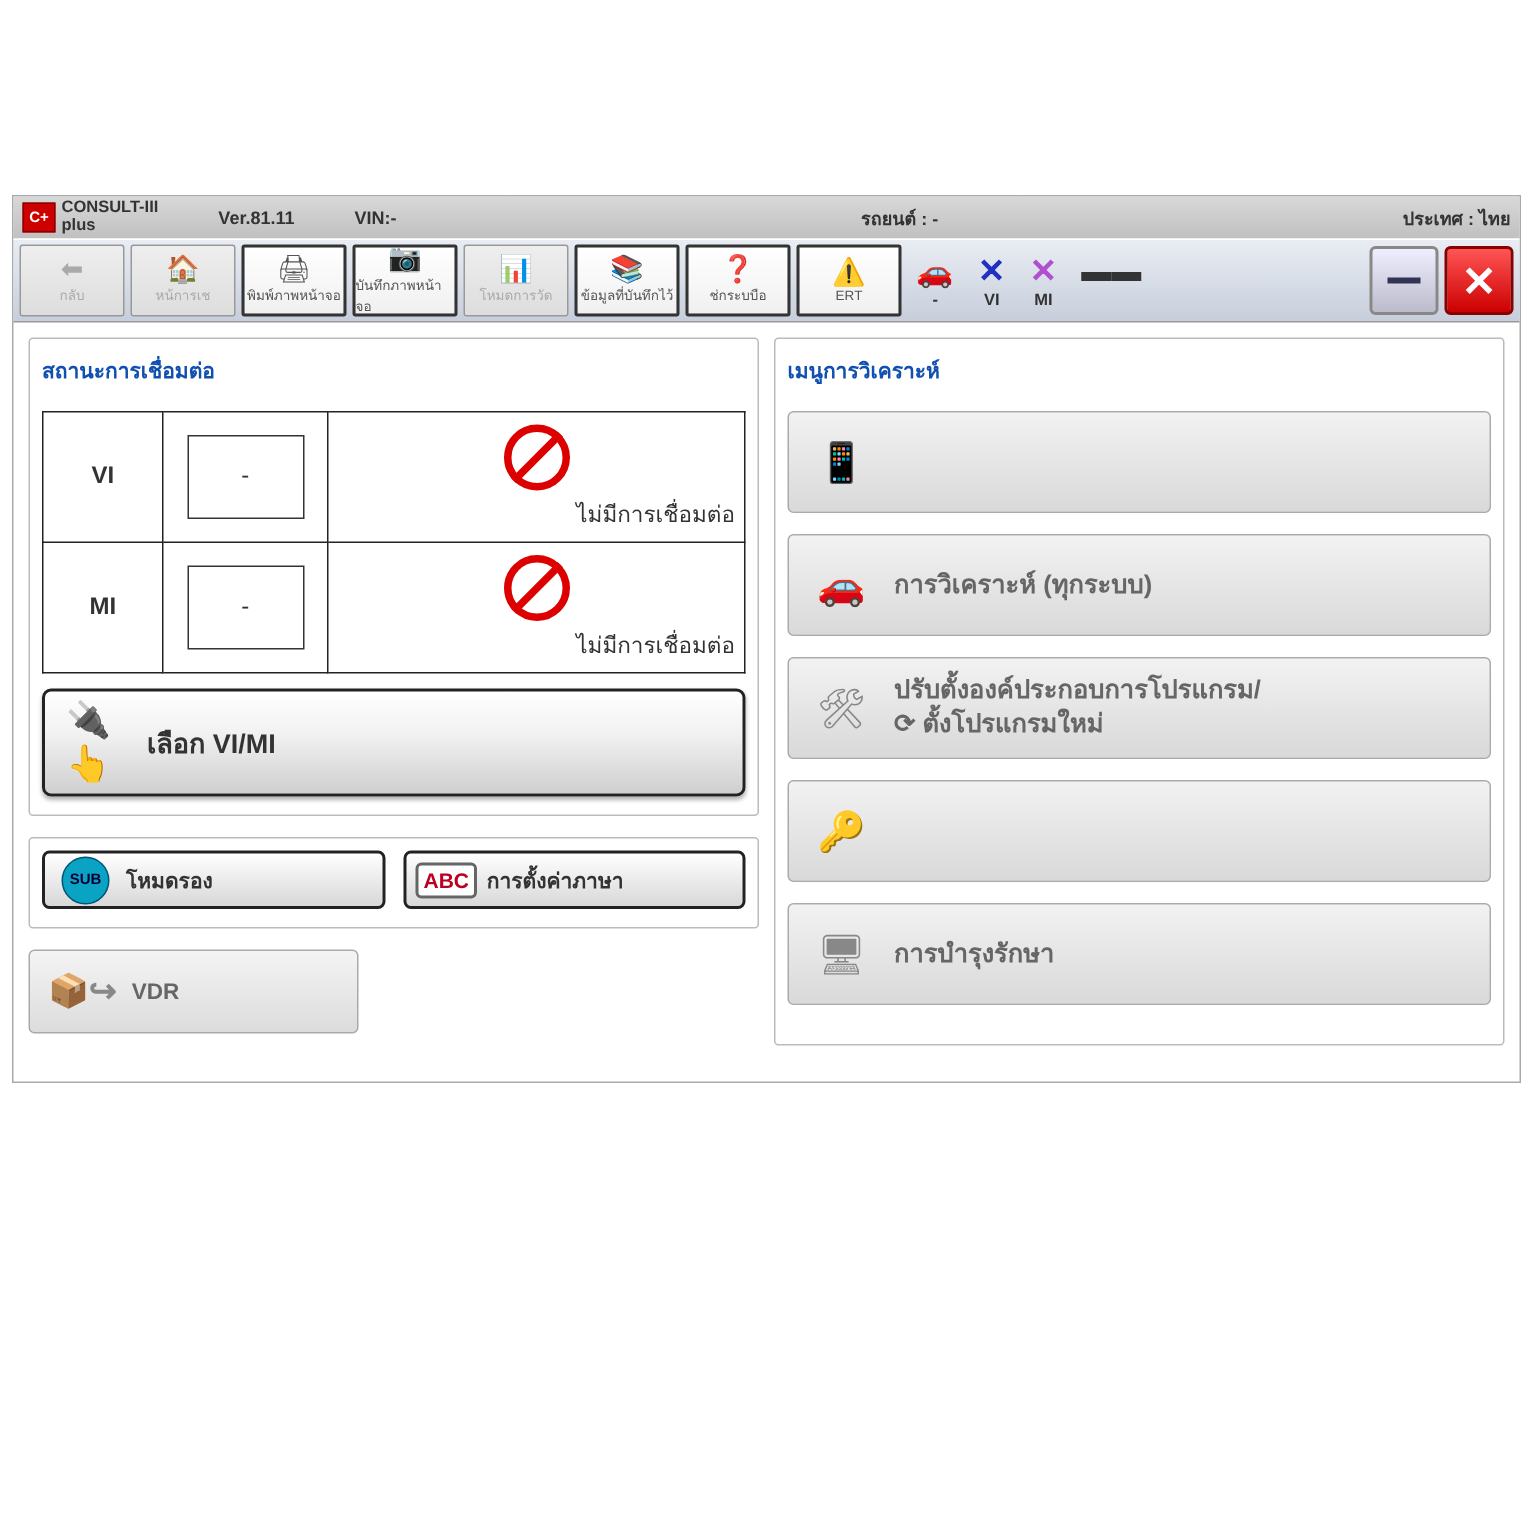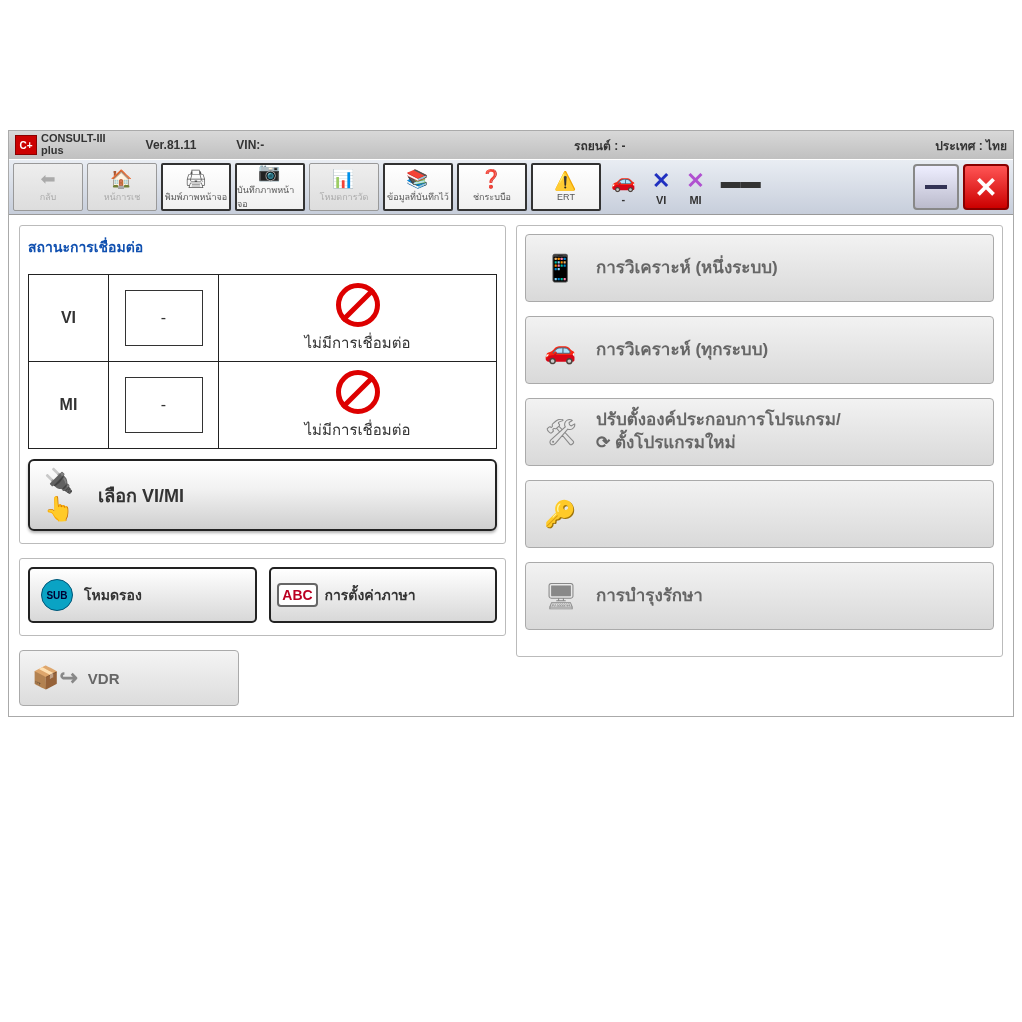--- a/index.html
+++ b/index.html
@@ -36,28 +36,28 @@
   
   table.conn { width:100%; border-collapse:collapse; }
   table.conn th, table.conn td { border:1px solid #222; text-align:center; padding:6px; }
   table.conn th { background:linear-gradient(to bottom,#eee,#ccc); font-weight:bold; height:26px; font-size:12px; }
   table.conn td.lab { font-weight:bold; font-size:16px; width:80px; }
   table.conn td.ser { width:110px; }
   .serial-box { border:1px solid #333; width:78px; height:56px; margin:4px auto; display:flex; align-items:center; justify-content:center; font-size:16px; }
   .status-cell { padding:8px 0; }
   .no-icon { width:44px; height:44px; border:5px solid #d00; border-radius:50%; margin:2px auto 4px; position:relative; }
   .no-icon::after { content:""; position:absolute; width:5px; height:44px; background:#d00; top:-5px; left:50%; transform:translateX(-50%) rotate(45deg); }
-  .status-text { font-size:15px; }
+  .status-text { font-size:15px;text-align:right; }
   
   
   .bigbtn { width:100%; height:72px; border:2px solid #222; border-radius:6px; background:linear-gradient(to bottom,#fff 0%,#f2f2f2 40%,#cfcfcf 100%); display:flex; align-items:center; padding:0 14px; font-size:18px; font-weight:bold; cursor:pointer; margin-top:10px; box-shadow:0 2px 3px rgba(0,0,0,0.3); gap:10px; }
   .bigbtn .bicon { font-size:24px; width:44px; display:flex; justify-content:center; }
   
   .row2 { display:flex; gap:12px; }
-  .medbtn { flex:1; height:56px; border:2px solid #222; border-radius:5px; background:linear-gradient(to bottom,#fff,#d8d8d8); display:flex; align-items:center; padding:0 8px; font-size:14px; font-weight:bold; cursor:pointer; gap:8px; }
+  .medbtn { flex:1; height:39px; border:2px solid #222; border-radius:5px; background:linear-gradient(to bottom,#fff,#d8d8d8); display:flex; align-items:center; padding:0 8px; font-size:14px; font-weight:bold; cursor:pointer; gap:8px; }
   .medbtn .micon { width:38px; height:38px; display:flex; align-items:center; justify-content:center; font-size:13px; }
   .sub-badge { background:#0aa3c4; color:#003; border-radius:50%; width:32px; height:32px; display:flex; align-items:center; justify-content:center; font-size:10px; font-weight:bold; border:1px solid #057; }
   .abc-badge { border:2px solid #666; border-radius:4px; padding:2px 3px; font-size:14px; font-weight:bold; color:#b02; background:#fff; }
   
   .vdrbtn { width:220px; height:56px; border:1px solid #aaa; border-radius:4px; background:linear-gradient(to bottom,#f4f4f4,#dcdcdc); display:flex; align-items:center; padding:0 12px; font-size:15px; font-weight:bold; color:#666; gap:10px; cursor:pointer; }
   
   
   .diagbtn { width:100%; min-height:68px; border:1px solid #aaa; border-radius:4px; background:linear-gradient(to bottom,#f2f2f2,#d9d9d9); display:flex; align-items:center; padding:10px 14px; margin-bottom:14px; gap:14px; cursor:pointer; }
   .diagbtn .dicon { width:42px; display:flex; justify-content:center; font-size:26px; color:#888; }
   .diagbtn .dtext { font-size:17px; font-weight:bold; color:#666; line-height:1.35; }
@@ -197,24 +197,24 @@
       </div>
 
       <div class="vdrbtn">
         <span style="font-size:22px;color:#888;">📦↪</span>
         <span>VDR</span>
       </div>
     </div>
 
     <div class="col">
       <div class="panel">
+        <div class="panel-title">เมนูการวิเคราะห์</div>
 
         <div class="diagbtn">
           <span class="dicon">📱</span>
-          <span class="dtext">การวิเคราะห์ (หนึ่งระบบ)</span>
         </div>
 
         <div class="diagbtn">
           <span class="dicon">🚗</span>
           <span class="dtext">การวิเคราะห์ (ทุกระบบ)</span>
         </div>
 
         <div class="diagbtn">
           <span class="dicon">🛠</span>
           <span class="dtext">

